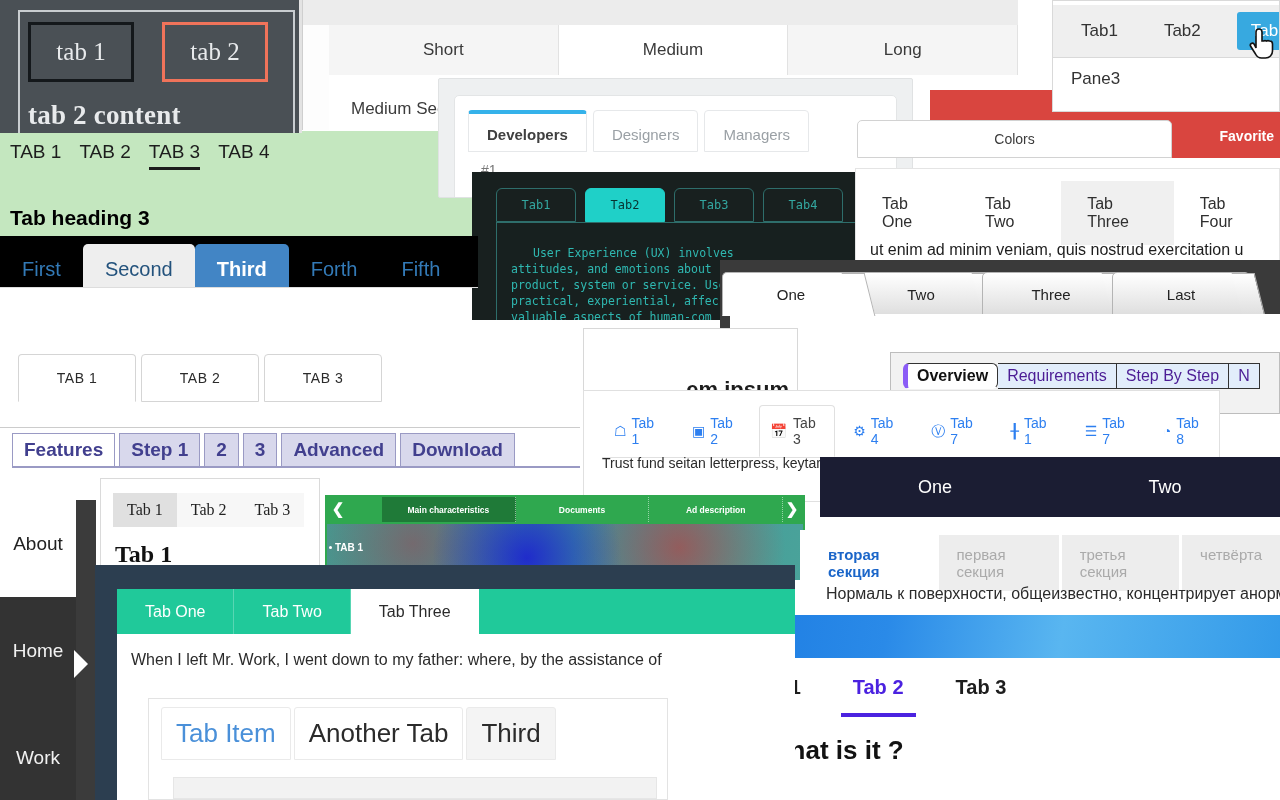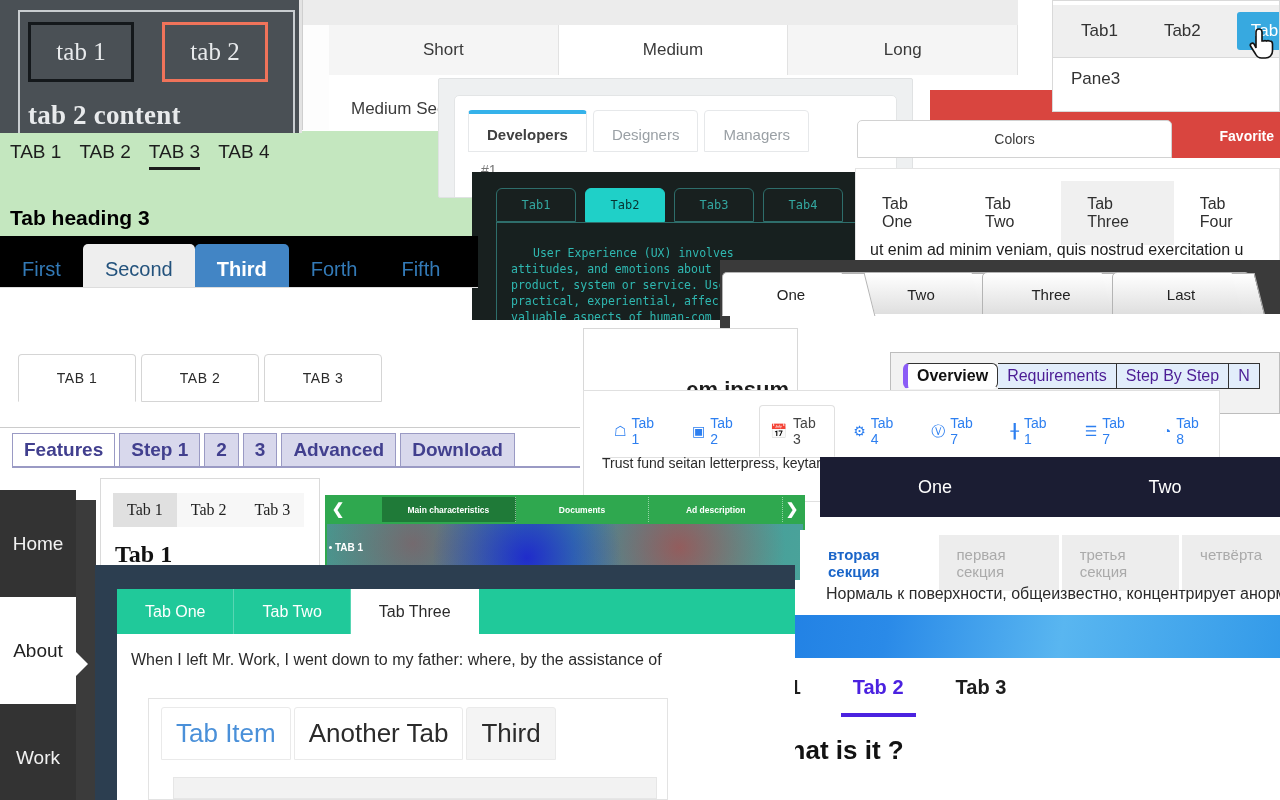--- a/index.html
+++ b/index.html
@@ -460,22 +460,22 @@
     <div class="t active">вторая секция</div>
     <div class="t">первая секция</div>
     <div class="t">третья секция</div>
     <div class="t">четвёрта</div>
   </div>
   <div class="body">Нормаль к поверхности, общеизвестно, концентрирует анормал</div>
 </div>
 
 <div class="layer" id="w-vert-spine"></div>
 <div class="layer" id="w-vert">
+  <div class="it active">About</div>
   <div class="it">Home</div>
-  <div class="it active">About</div>
   <div class="it">Work</div>
 </div>
 <div class="layer" id="w-vert-arrow"></div>
 
 <div class="layer" id="w-serif">
   <div class="tabs">
     <div class="t active">Tab 1</div>
     <div class="t">Tab 2</div>
     <div class="t">Tab 3</div>
   </div>

